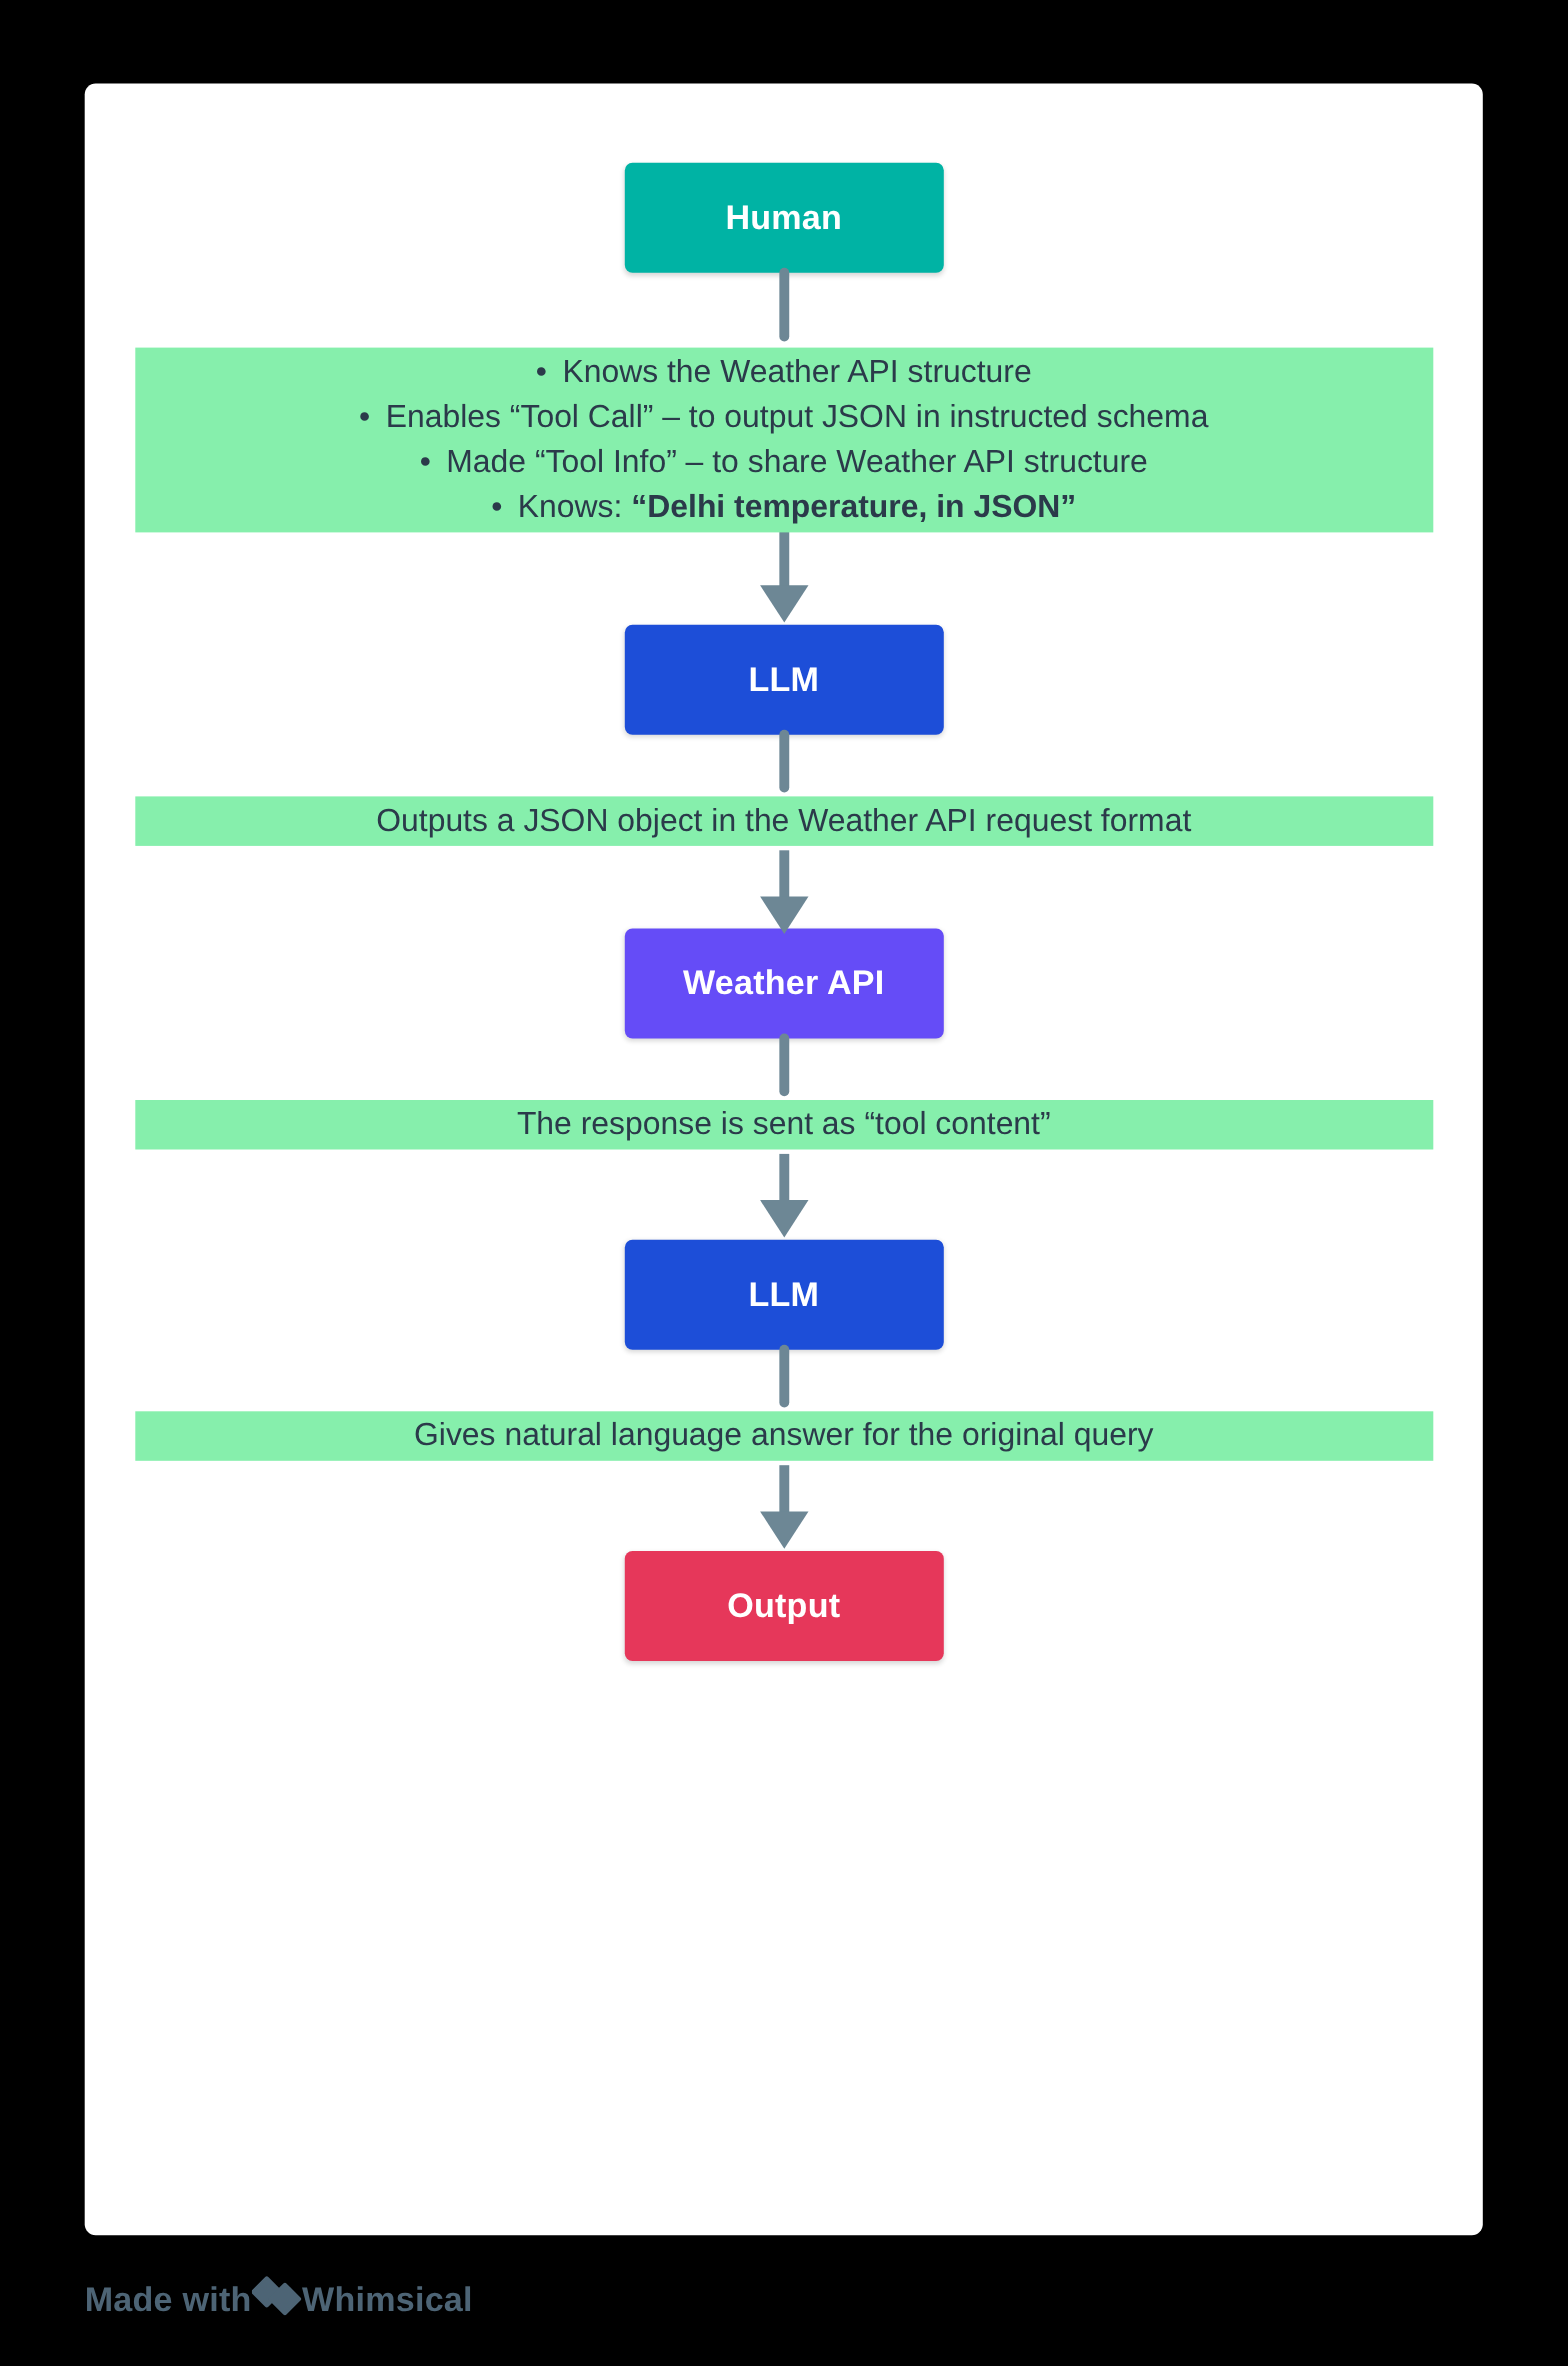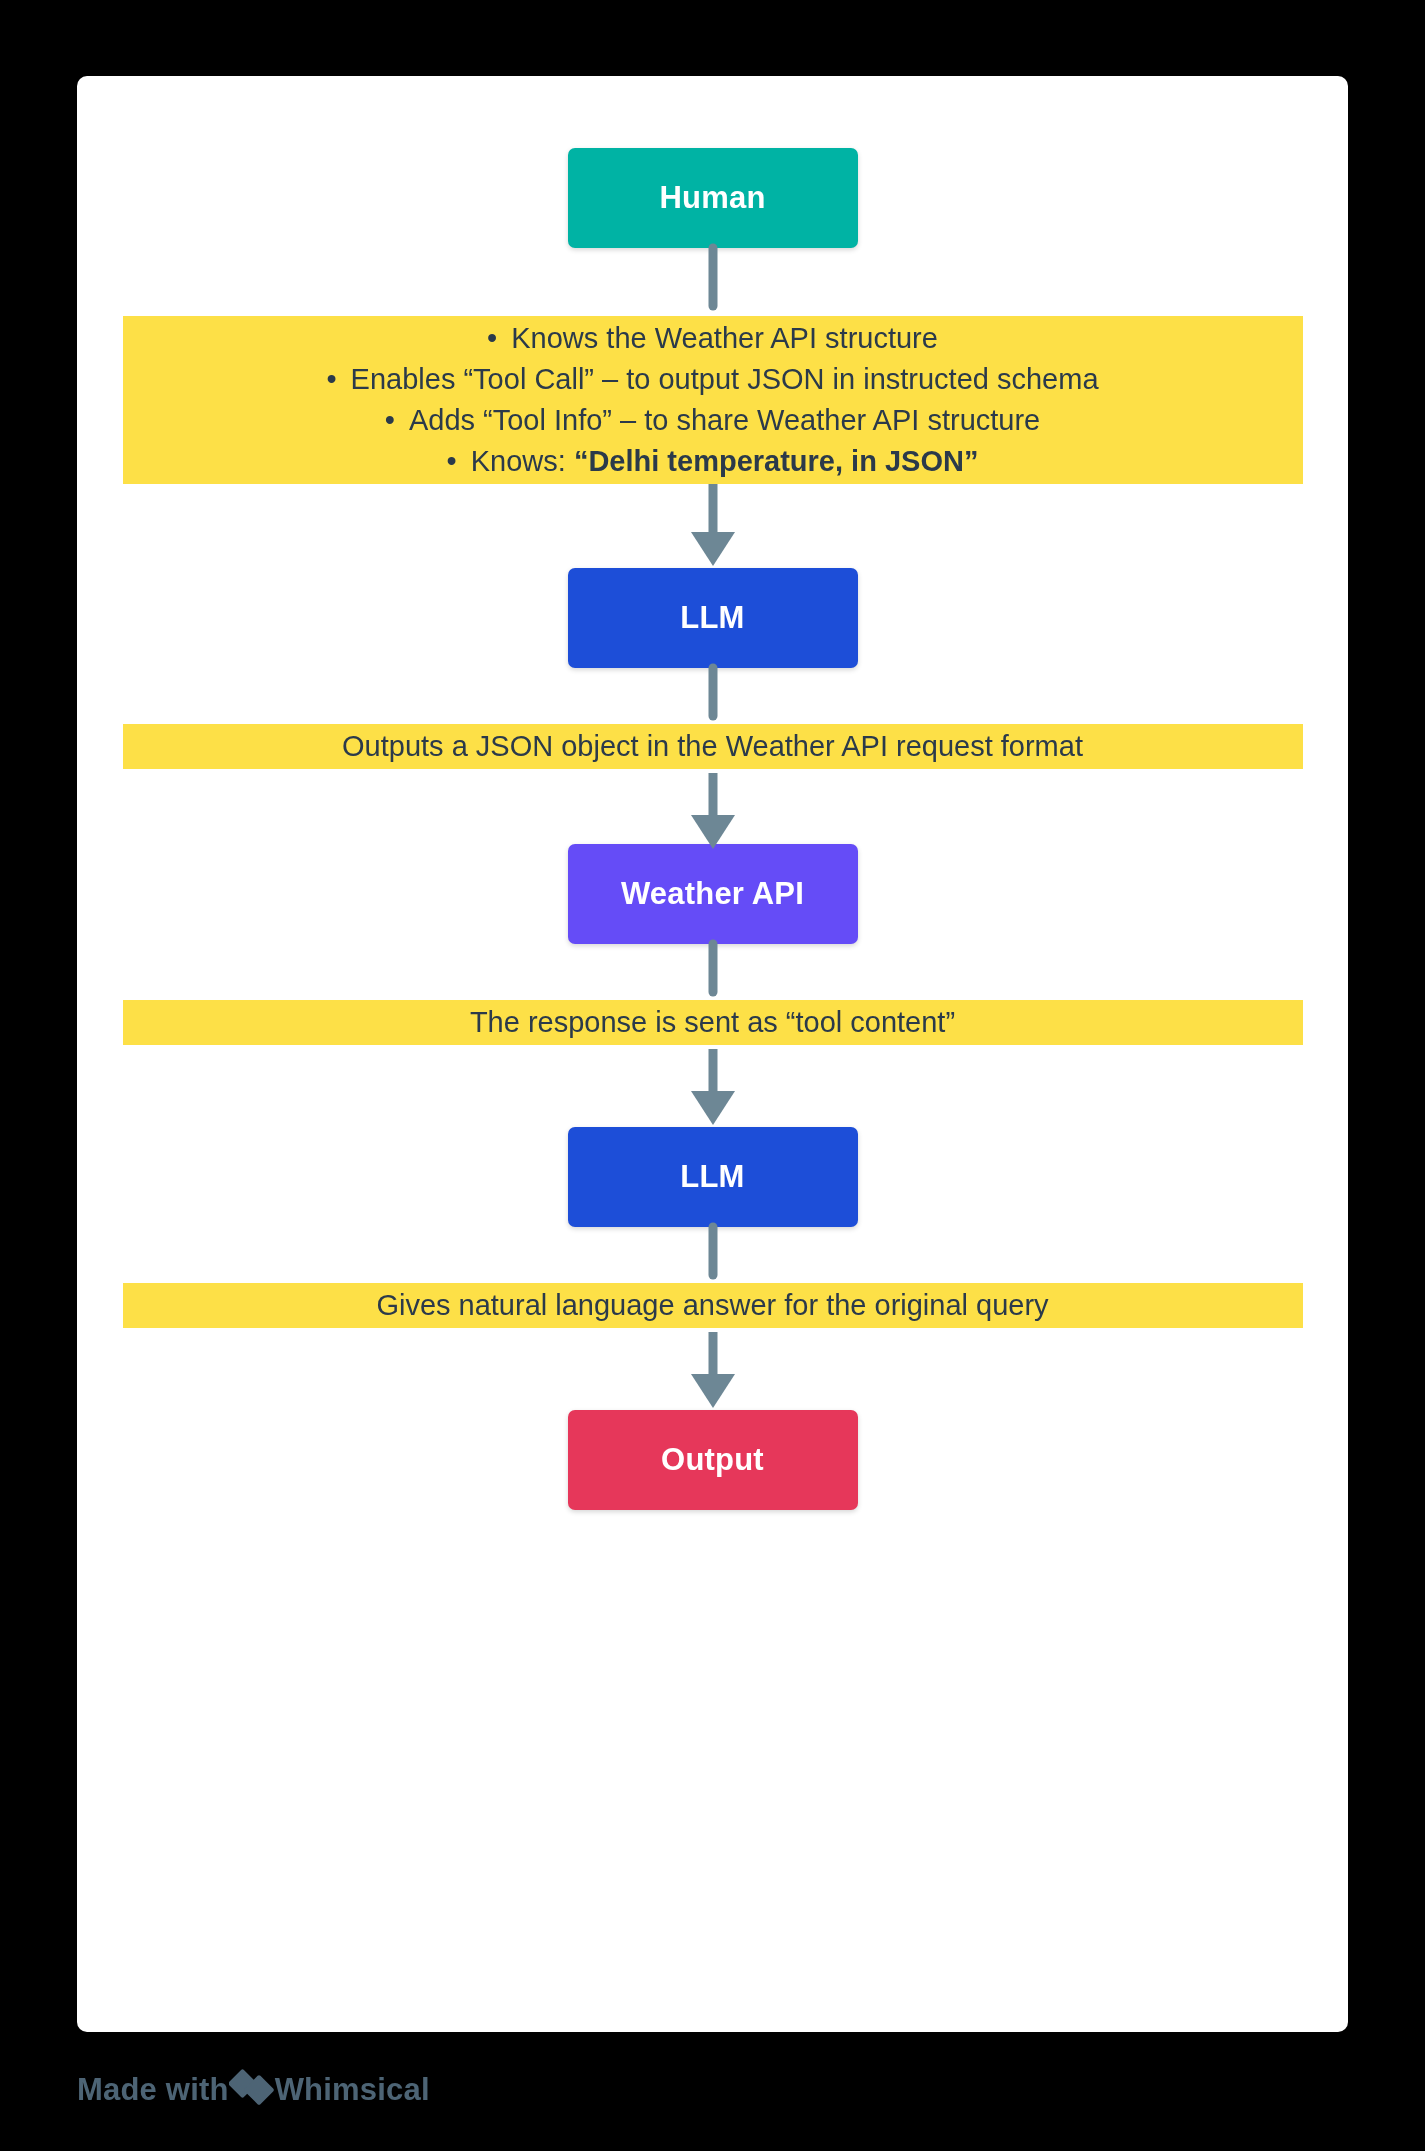--- a/index.html
+++ b/index.html
@@ -77,21 +77,21 @@
   .conn svg { display: block; overflow: visible; }
 
   
   .label-block {
     position: absolute;
     left: 50%;
     transform: translateX(-50%);
     width: 1180px;
     text-align: center;
     color: #2b3a4a;
-    background: #fde047;
+    background: #86efac;
     padding: 2px 0;
     box-sizing: border-box;
     pointer-events: none;
   }
   .label-line {
     font-size: 29px;
     line-height: 41px;
     color: #2b3a4a;
     white-space: nowrap;
   }
@@ -142,21 +142,21 @@
         </svg>
 
         <div class="label-block" style="top:68px;">
           <div class="bullet-line">
             <span class="dot">•</span><span>Knows the Weather API structure</span>
           </div>
           <div class="bullet-line">
             <span class="dot">•</span><span>Enables “Tool Call” – to output JSON in instructed schema</span>
           </div>
           <div class="bullet-line">
-            <span class="dot">•</span><span>Adds “Tool Info” – to share Weather API structure</span>
+            <span class="dot">•</span><span>Made “Tool Info” – to share Weather API structure</span>
           </div>
           <div class="bullet-line">
             <span class="dot">•</span><span>Knows: </span><b>“Delhi temperature, in JSON”</b>
           </div>
         </div>
       </div>
 
       <div class="node purple">
         <span>LLM</span>
       </div>

